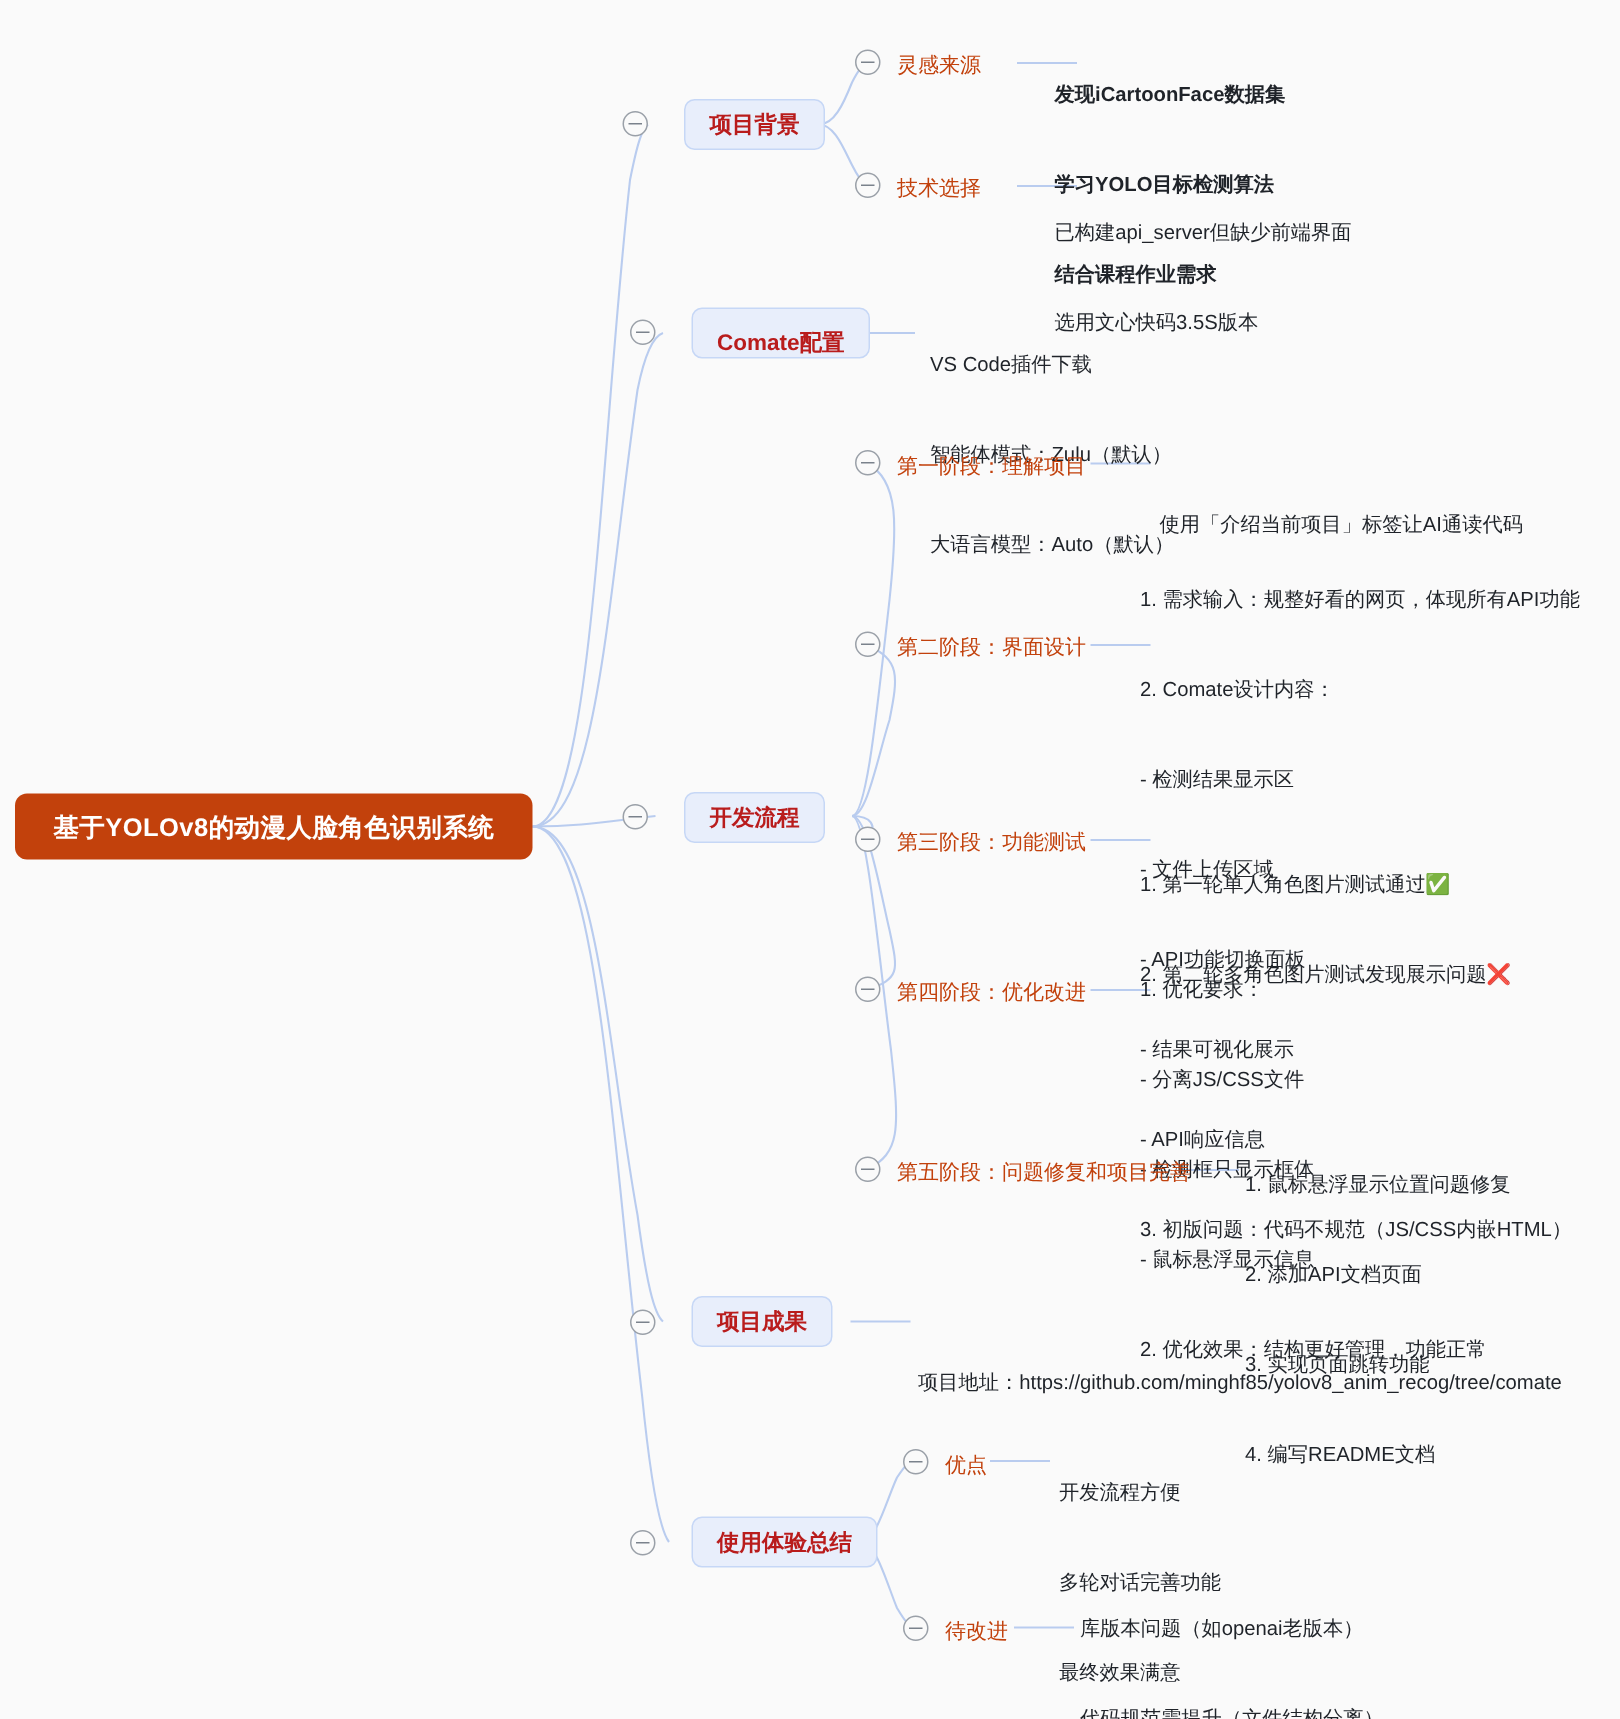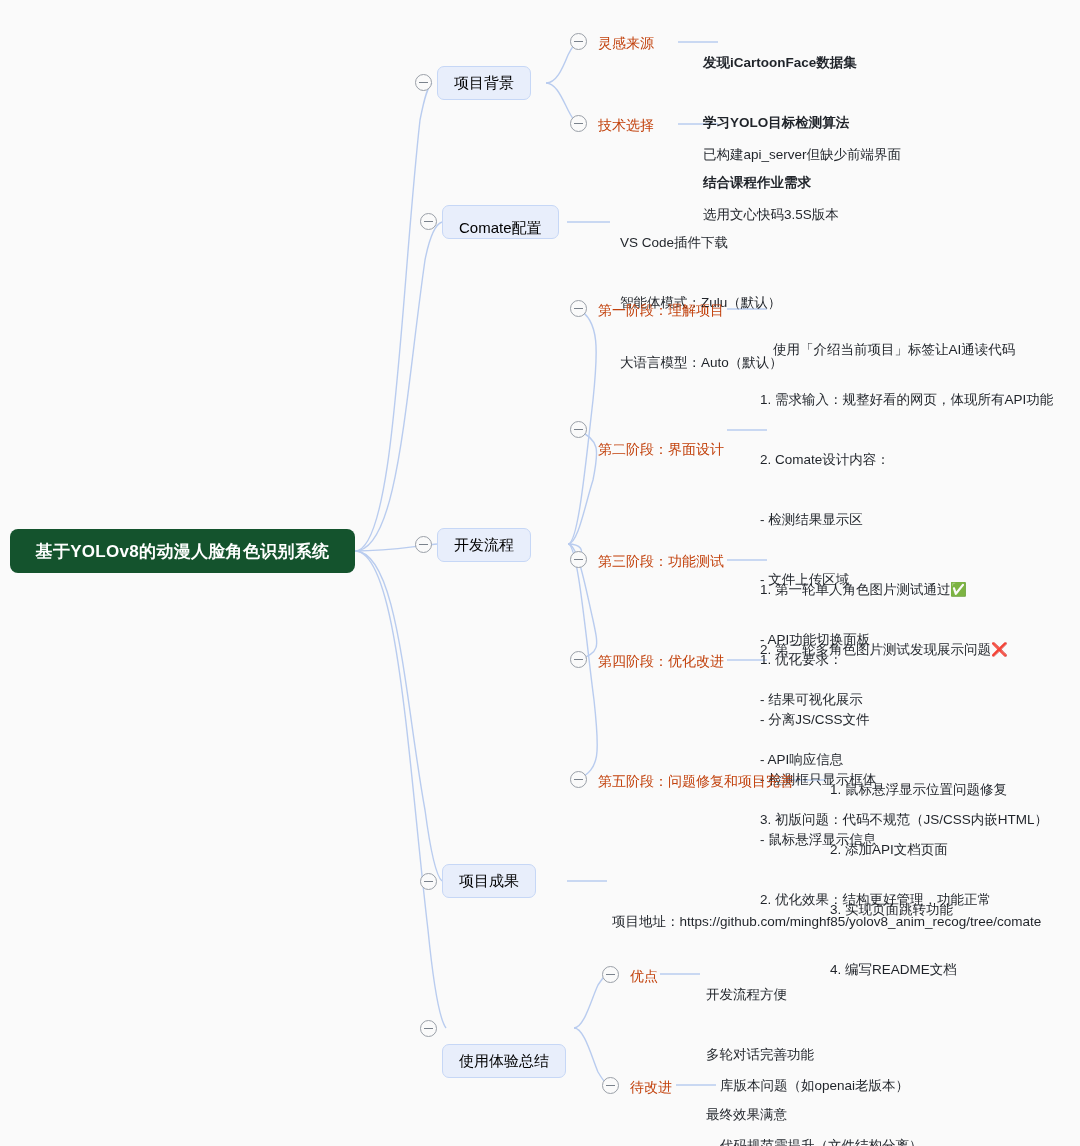--- a/index.html
+++ b/index.html
@@ -31,21 +31,21 @@
     fill: none;
     stroke: #b9ccef;
     stroke-width: 1.4;
   }
 
   
   .root-node {
     position: absolute;
     left: 10px; top: 529px;
     width: 345px; height: 44px;
-    background: #14532d;
+    background: #c2410c;
     border-radius: 8px;
     display: flex;
     align-items: center;
     justify-content: center;
     color: #ffffff;
     font-size: 17px;
     font-weight: 700;
     letter-spacing: .3px;
     white-space: nowrap;
   }
@@ -55,23 +55,24 @@
     position: absolute;
     height: 34px;
     background: #e8eefb;
     border: 1px solid #c6d7f6;
     border-radius: 7px;
     display: flex;
     align-items: center;
     justify-content: center;
     padding: 0 16px;
     font-size: 15px;
-    font-weight: 400;
-    color: #000000;
+    font-weight: 700;
+    color: #b91c1c;
     white-space: nowrap;
+    margin-left: 19px;
   }
 
   
   .toggle {
     position: absolute;
     width: 17px; height: 17px;
     border: 1px solid #9aa0a8;
     border-radius: 50%;
     background: #fafafa;
   }
@@ -182,21 +183,21 @@
     <span>开发流程</span>
   </div>
 
   <div class="toggle" style="left:570px; top:300px;"></div>
   <div class="sub-label" style="left:598px; top:301px;">第一阶段：理解项目</div>
   <div class="leaf" style="left:773px; top:300px;">
     <span class="ln">使用「介绍当前项目」标签让AI通读代码</span>
   </div>
 
   <div class="toggle" style="left:570px; top:421px;"></div>
-  <div class="sub-label" style="left:598px; top:440px;text-align:center;">第二阶段：界面设计</div>
+  <div class="sub-label" style="left:598px; top:422px;text-align:center;">第二阶段：界面设计</div>
   <div class="leaf" style="left:760px; top:350px;">
     <span class="ln">1. 需求输入：规整好看的网页，体现所有API功能</span>
     <span class="ln">2. Comate设计内容：</span>
     <span class="ln">- 检测结果显示区</span>
     <span class="ln">- 文件上传区域</span>
     <span class="ln">- API功能切换面板</span>
     <span class="ln">- 结果可视化展示</span>
     <span class="ln">- API响应信息</span>
     <span class="ln">3. 初版问题：代码不规范（JS/CSS内嵌HTML）</span>
   </div>
@@ -229,21 +230,21 @@
 
   <div class="toggle" style="left:420px; top:873px;"></div>
   <div class="branch-node" style="left:442px; top:864px;">
     <span>项目成果</span>
   </div>
   <div class="leaf" style="left:612px; top:872px;">
     <span class="ln">项目地址：https://github.com/minghf85/yolov8_anim_recog/tree/comate</span>
   </div>
 
   <div class="toggle" style="left:420px; top:1020px;"></div>
-  <div class="branch-node" style="left:442px; top:1044px;">
+  <div class="branch-node" style="left:442px; top:1011px;">
     <span>使用体验总结</span>
   </div>
 
   <div class="toggle" style="left:602px; top:966px;"></div>
   <div class="sub-label" style="left:630px; top:967px;">优点</div>
   <div class="leaf" style="left:706px; top:945px;">
     <span class="ln">开发流程方便</span>
     <span class="ln">多轮对话完善功能</span>
     <span class="ln">最终效果满意</span>
   </div>

